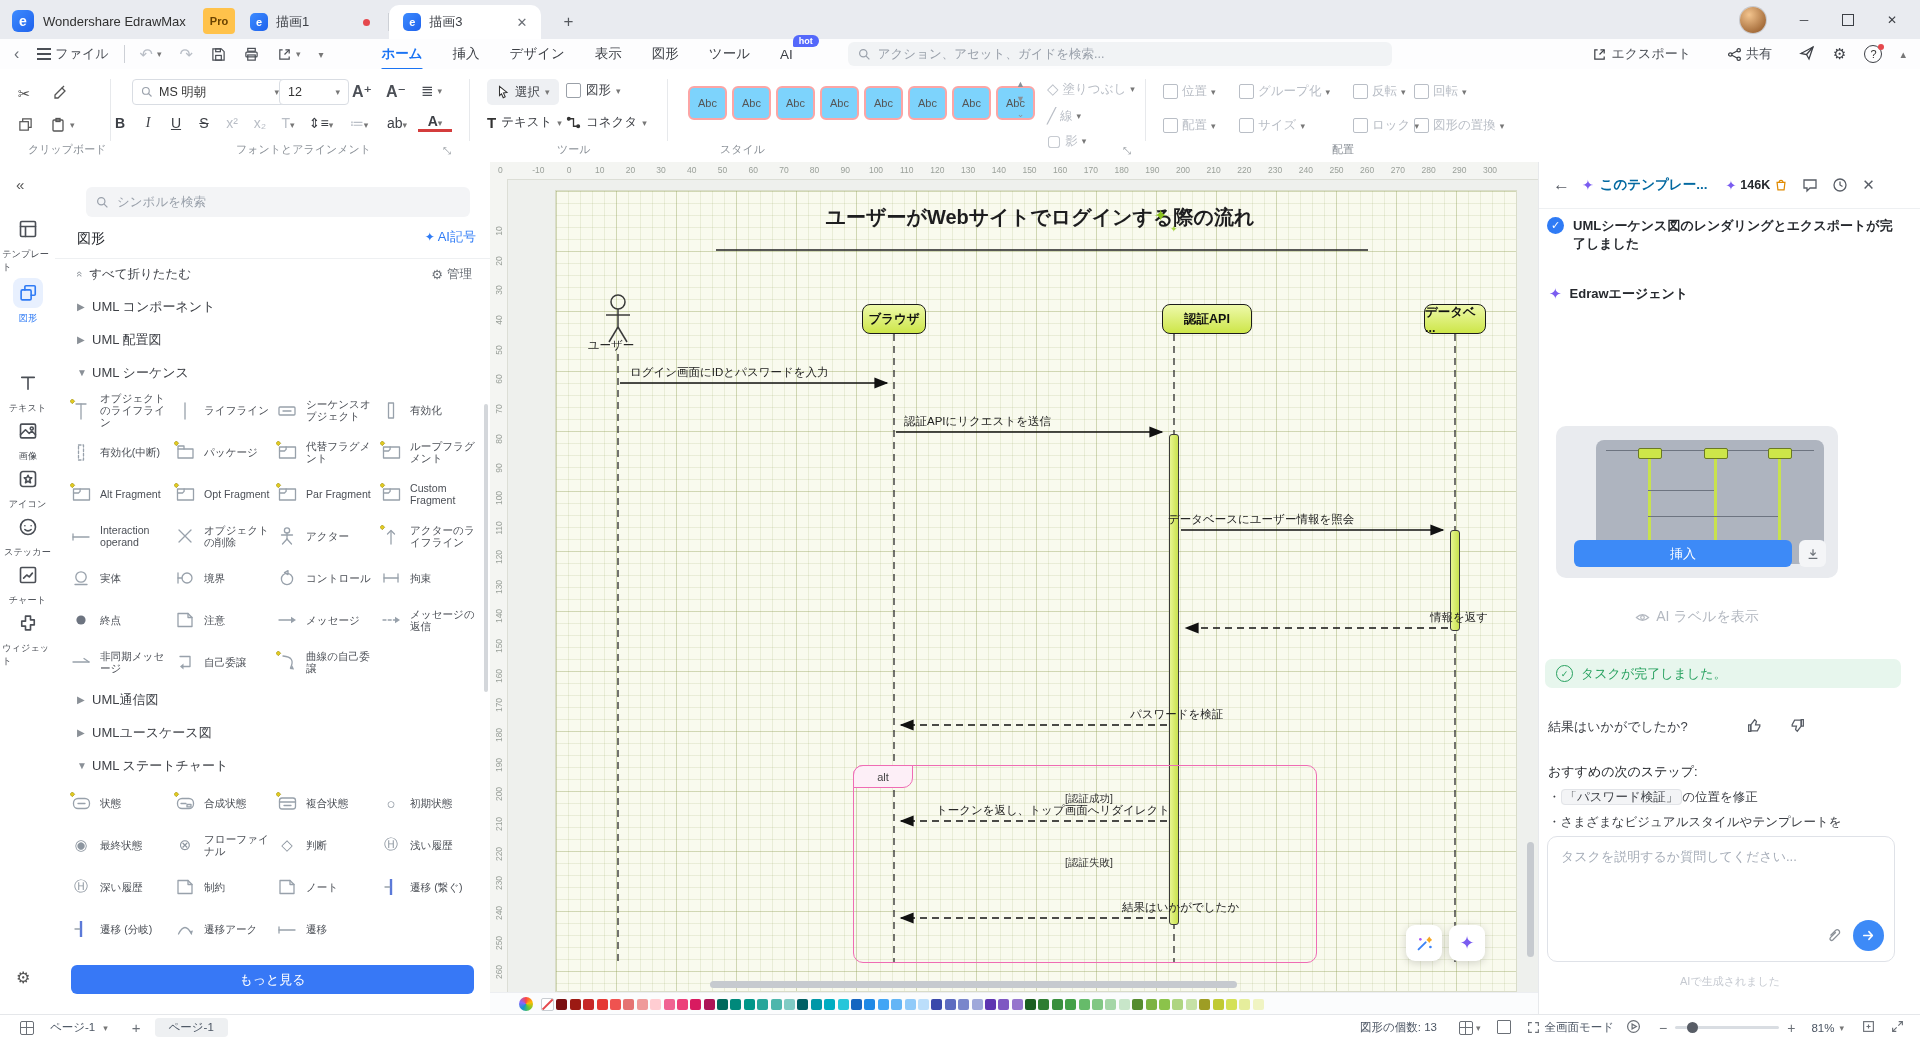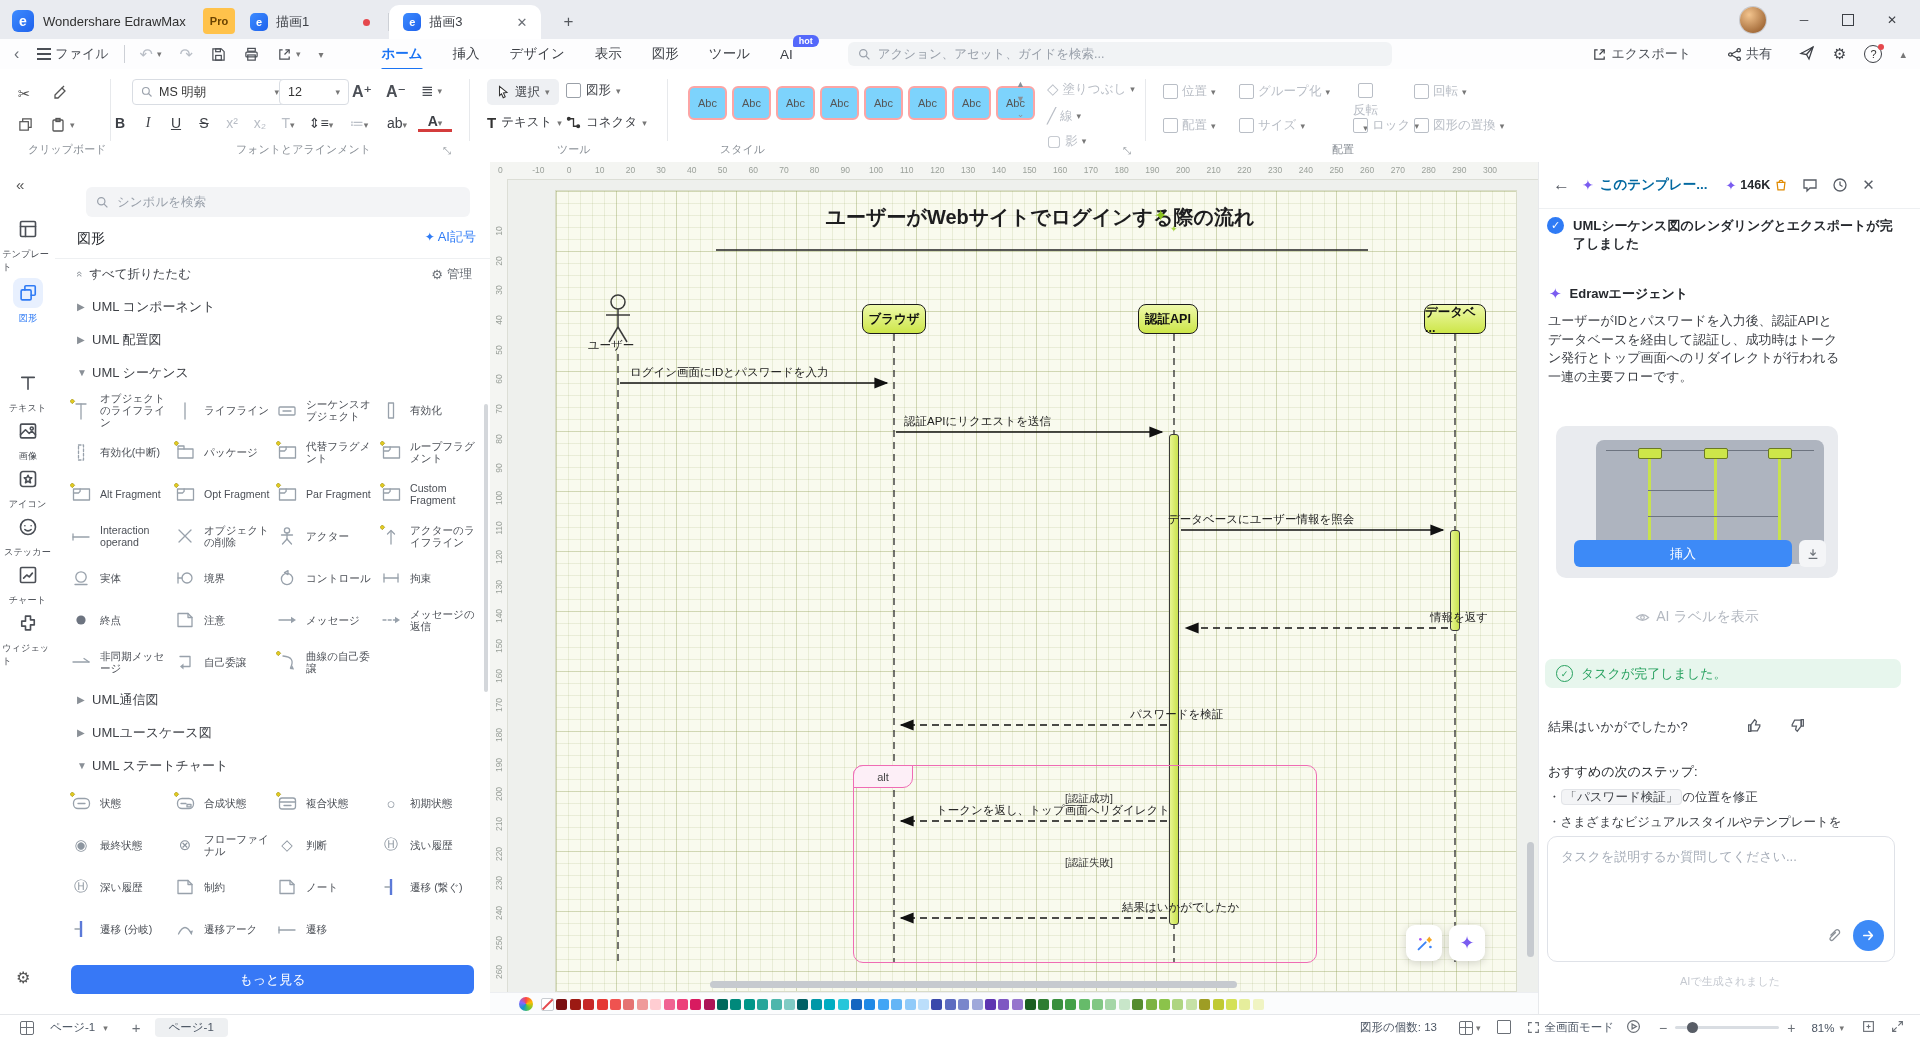--- a/index.html
+++ b/index.html
@@ -374,21 +374,21 @@
   <span class="rbtn gray" style="left: 1163px; top: 14px;">
         <span class="mini-ic" style="border-color: rgb(185, 190, 198);"></span>
         <span>位置</span>
         <span class="caret">▾</span>
       </span>
       <span class="rbtn gray" style="left: 1239px; top: 14px;">
         <span class="mini-ic" style="border-color: rgb(185, 190, 198);"></span>
         <span>グループ化</span>
         <span class="caret">▾</span>
       </span>
-      <span class="rbtn gray" style="left: 1353px; top: 14px; flex-direction: column;">
+      <span class="rbtn gray" style="left: 1353px; top: 14px;">
         <span class="mini-ic" style="border-color: rgb(185, 190, 198);"></span>
         <span>反転</span>
         <span class="caret">▾</span>
       </span>
       <span class="rbtn gray" style="left: 1414px; top: 14px;">
         <span class="mini-ic" style="border-color: rgb(185, 190, 198);"></span>
         <span>回転</span>
         <span class="caret">▾</span>
       </span>
       <span class="rbtn gray" style="left: 1163px; top: 48px;">
@@ -961,21 +961,21 @@
         <line x1="958" y1="466" x2="696" y2="466" stroke="#111" stroke-width="1.4" stroke-dasharray="7 5" marker-end="url(#arr)"></line>
         <line x1="677" y1="563" x2="411" y2="563" stroke="#111" stroke-width="1.4" stroke-dasharray="7 5" marker-end="url(#arr)"></line>
         <line x1="677" y1="659" x2="411" y2="659" stroke="#111" stroke-width="1.4" stroke-dasharray="7 5" marker-end="url(#arr)"></line>
         <line x1="677" y1="756" x2="411" y2="756" stroke="#111" stroke-width="1.4" stroke-dasharray="7 5" marker-end="url(#arr)"></line>
       </svg>
     <div id="diagram-title" style="left:550px;top:42px;">ユーザーがWebサイトでログインする際の流れ</div>
     <span id="title-spark" style="left:664px;top:44px;">✦</span>
     <span id="title-spark2" style="left:680px;top:62px;">✦</span>
     <div id="heads">
         <div class="ll-head" style="left: 372px; top: 142px; width: 64px;">ブラウザ</div>
-        <div class="ll-head" style="left: 648px; top: 142px; width: 60px;">認証API</div>
+        <div class="ll-head" style="left: 672px; top: 142px; width: 90px;">認証API</div>
         <div class="ll-head" style="left: 934px; top: 142px; width: 62px;">データベ ...</div>
         <div class="actor-lbl" style="left: 121px; top: 176px;">ユーザー</div>
       </div>
     <div id="labels">
         <div class="msg-lbl" style="left: 140px; top: 203px;">ログイン画面にIDとパスワードを入力</div>
         <div class="msg-lbl" style="left: 414px; top: 252px;">認証APIにリクエストを送信</div>
         <div class="msg-lbl" style="left: 678px; top: 350px;">データベースにユーザー情報を照会</div>
         <div class="msg-lbl" style="left: 940px; top: 448px;">情報を返す</div>
         <div class="msg-lbl" style="left: 640px; top: 545px;">パスワードを検証</div>
         <div class="msg-lbl" style="left: 446px; top: 641px;">トークンを返し、トップ画面へリダイレクト</div>
@@ -1088,21 +1088,20 @@
       <span class="ai-hicon" style="font-size:15px;">✕</span>
     </div>
     <div class="abs flex" style="left:8px;top:55px;gap:9px;align-items:flex-start;">
       <span class="done-check">✓</span>
       <span id="ai-status">UMLシーケンス図のレンダリングとエクスポートが完了しました</span>
     </div>
     <div class="abs flex" style="left:10px;top:123px;gap:8px;">
       <span class="purple" style="font-size:15px;">✦</span>
       <span id="agent-name">Edrawエージェント</span>
     </div>
-    <div id="ai-desc" class="abs" style="left:9px;top:150px;">ユーザーがIDとパスワードを入力後、認証APIと<br>データベースを経由して認証し、成功時はトーク<br>ン発行とトップ画面へのリダイレクトが行われる<br>一連の主要フローです。</div>
     <div id="thumb">
       <div id="thumb-inner">
         <div class="t-h" style="left:10px;right:10px;top:10px;"></div>
         <div class="t-line" style="left:52px;"></div>
           <div class="t-line" style="left:118px;"></div>
           <div class="t-line" style="left:182px;"></div>
         <div class="t-box" style="left:42px;"></div>
           <div class="t-box" style="left:108px;"></div>
           <div class="t-box" style="left:172px;"></div>
         <div class="t-h" style="left:52px;right:110px;top:50px;"></div>

